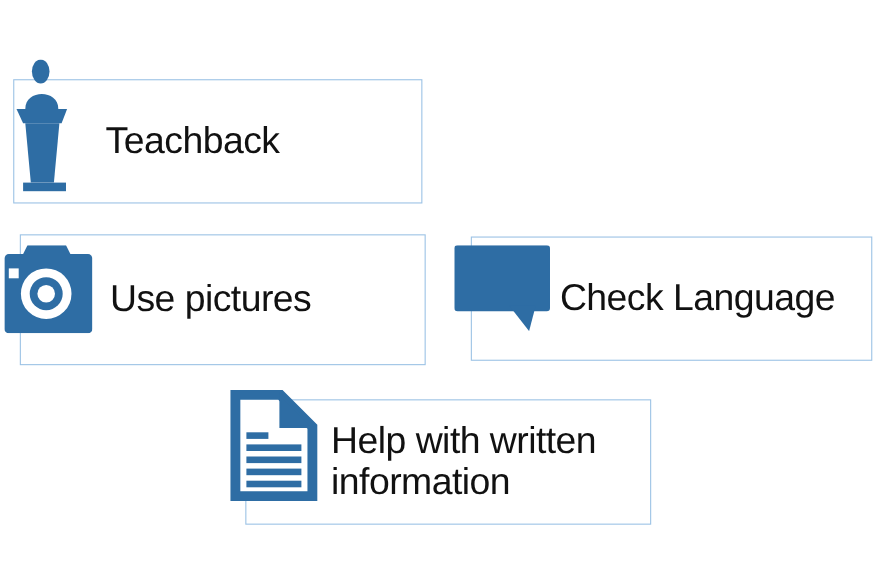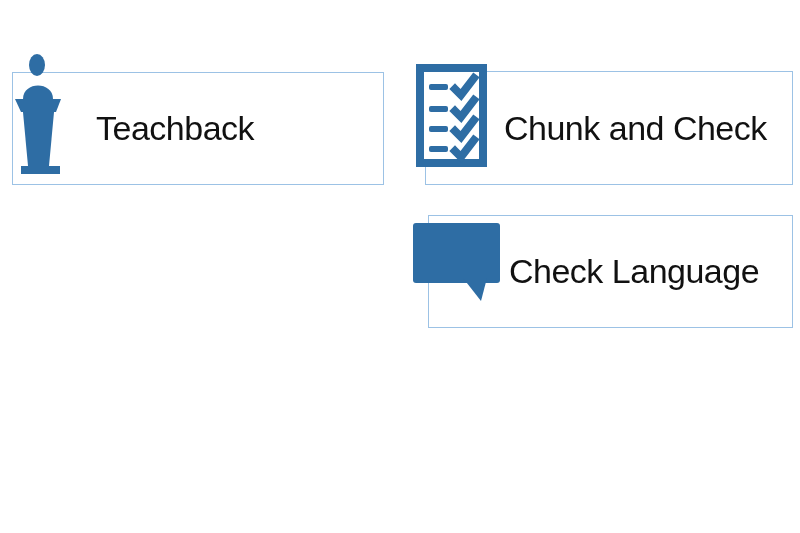--- a/index.html
+++ b/index.html
@@ -58,42 +58,53 @@
         <ellipse cx="23" cy="11" rx="8" ry="11" fill="currentColor"></ellipse>
         <path d="M9,45 C9,27 39,27 39,45 Z" fill="currentColor"></path>
         <polygon points="1,45 47,45 42,58 7,58" fill="currentColor"></polygon>
         <polygon points="9,58 40,58 35,112 14,112" fill="currentColor"></polygon>
         <rect x="7" y="112" width="39" height="8" fill="currentColor"></rect>
       </svg>
     </span>
     <span class="label">Teachback</span>
   </div>
 
-  <div class="card card-2">
+
+  <div class="card card-3">
     <span class="icon">
-      <svg viewBox="0 0 71 103" xmlns="http://www.w3.org/2000/svg">
-        <rect x="4" y="4" width="63" height="95" fill="#ffffff" stroke="currentColor" stroke-width="8"></rect>
-        <rect x="13" y="20" width="19" height="6" rx="2" fill="currentColor"></rect>
-        <rect x="13" y="42" width="19" height="6" rx="2" fill="currentColor"></rect>
-        <rect x="13" y="62" width="19" height="6" rx="2" fill="currentColor"></rect>
-        <rect x="13" y="82" width="19" height="6" rx="2" fill="currentColor"></rect>
-        <path d="M39,25 L45,31 L58,14" fill="none" stroke="currentColor" stroke-width="8" stroke-linecap="square"></path>
-        <path d="M39,47 L45,53 L58,36" fill="none" stroke="currentColor" stroke-width="8" stroke-linecap="square"></path>
-        <path d="M39,67 L45,73 L58,56" fill="none" stroke="currentColor" stroke-width="8" stroke-linecap="square"></path>
-        <path d="M39,87 L45,93 L58,76" fill="none" stroke="currentColor" stroke-width="8" stroke-linecap="square"></path>
+      <svg viewBox="0 0 80 80" xmlns="http://www.w3.org/2000/svg">
+        <polygon points="21,0 56,0 61,10 16,10" fill="currentColor"></polygon>
+        <rect x="0" y="8" width="80" height="72" rx="4" fill="currentColor"></rect>
+        <rect x="4" y="21" width="9" height="9" fill="#ffffff"></rect>
+        <circle cx="38" cy="44" r="23" fill="#ffffff"></circle>
+        <circle cx="38" cy="44" r="15" fill="currentColor"></circle>
+        <circle cx="38" cy="44" r="8" fill="#ffffff"></circle>
       </svg>
     </span>
-    <span class="label">Chunk and Check</span>
+    <span class="label">Use pictures</span>
   </div>
-
 
   <div class="card card-4">
     <span class="icon">
       <svg viewBox="0 0 87 78" xmlns="http://www.w3.org/2000/svg">
         <rect x="0" y="0" width="87" height="60" rx="3" fill="currentColor"></rect>
         <polygon points="50,55 74,55 68,78" fill="currentColor"></polygon>
       </svg>
     </span>
     <span class="label">Check Language</span>
   </div>
 
+  <div class="card card-5">
+    <span class="icon">
+      <svg viewBox="0 0 80 102" xmlns="http://www.w3.org/2000/svg">
+        <path d="M5,5 H46 L75,34 V97 H5 Z" fill="#ffffff" stroke="currentColor" stroke-width="9" stroke-linejoin="miter"></path>
+        <polygon points="46,5 75,34 46,34" fill="currentColor" stroke="currentColor" stroke-width="2"></polygon>
+        <rect x="15" y="39" width="20" height="6" fill="currentColor"></rect>
+        <rect x="15" y="50" width="50" height="6" fill="currentColor"></rect>
+        <rect x="15" y="61" width="50" height="6" fill="currentColor"></rect>
+        <rect x="15" y="72" width="50" height="6" fill="currentColor"></rect>
+        <rect x="15" y="83" width="50" height="6" fill="currentColor"></rect>
+      </svg>
+    </span>
+    <span class="label">Help with written information</span>
+  </div>
 
 </div>
 
 </body></html>

